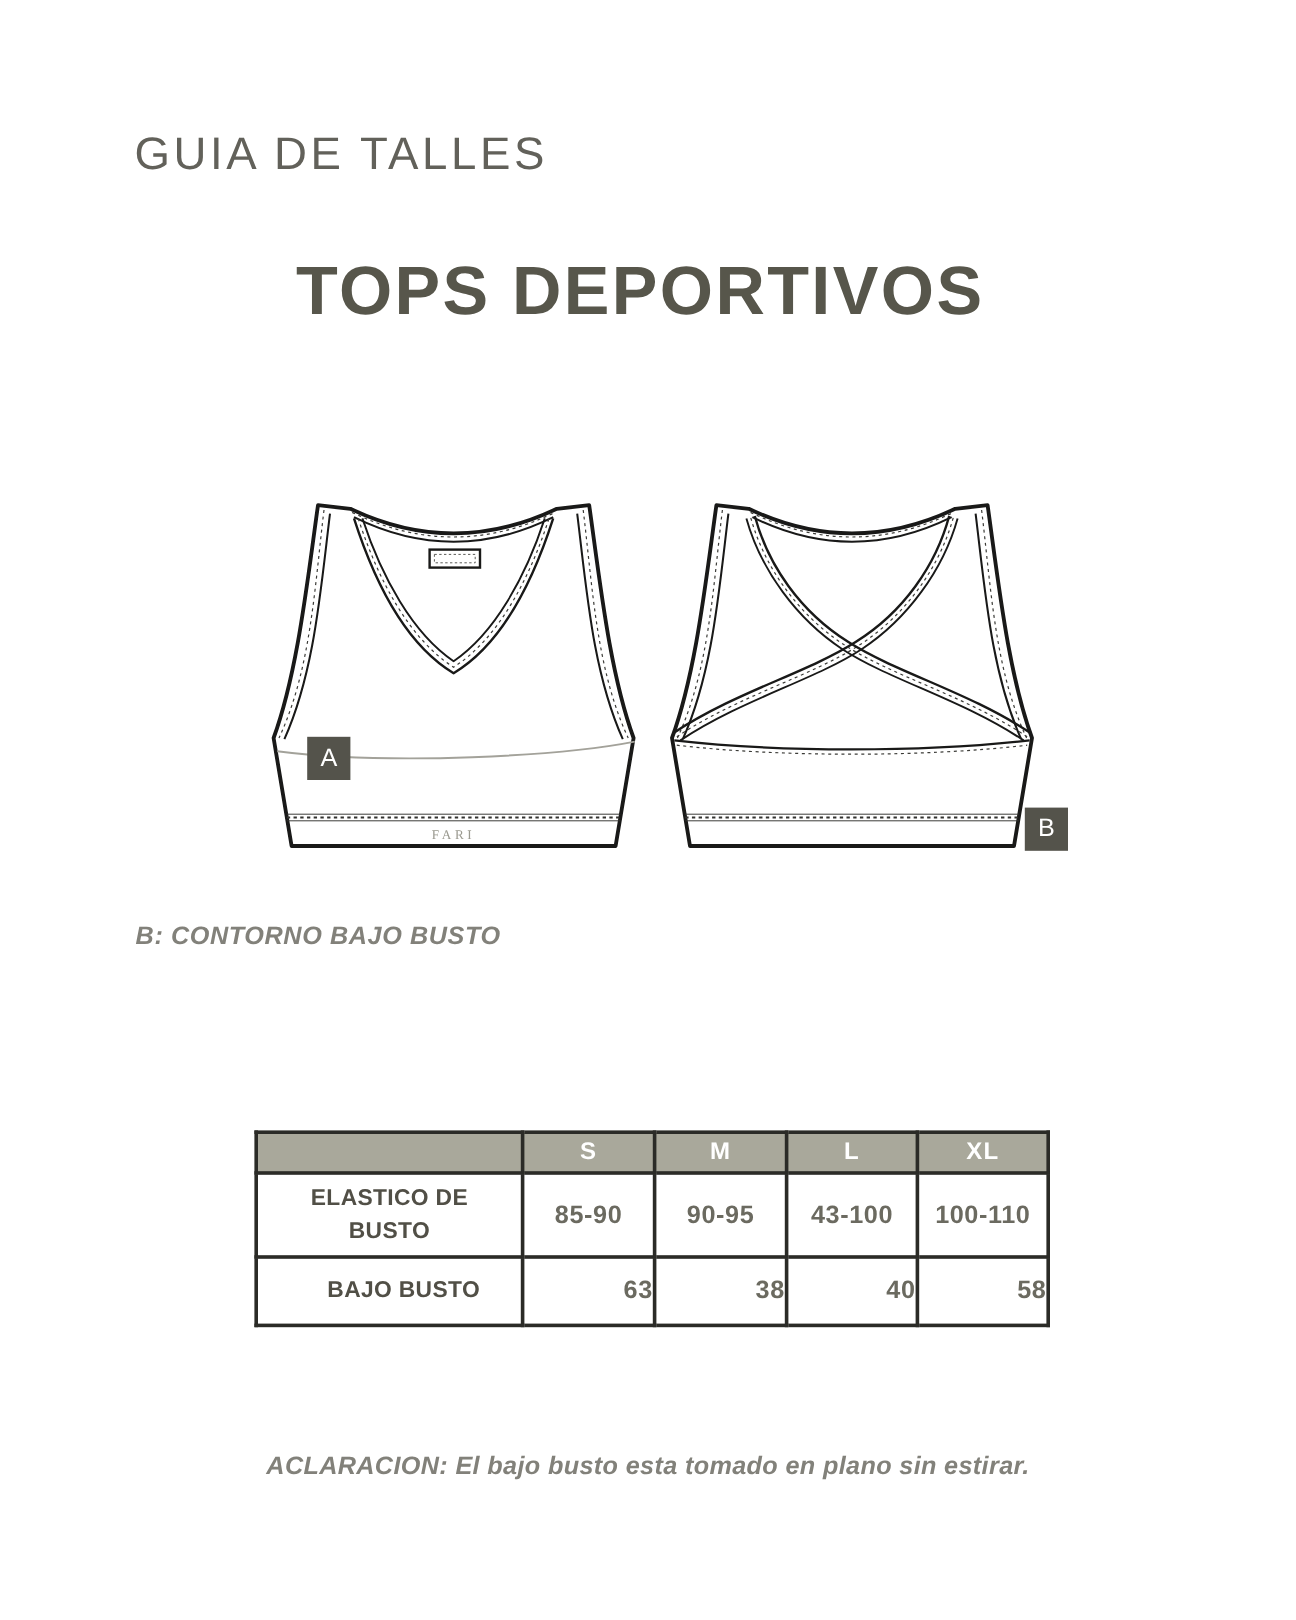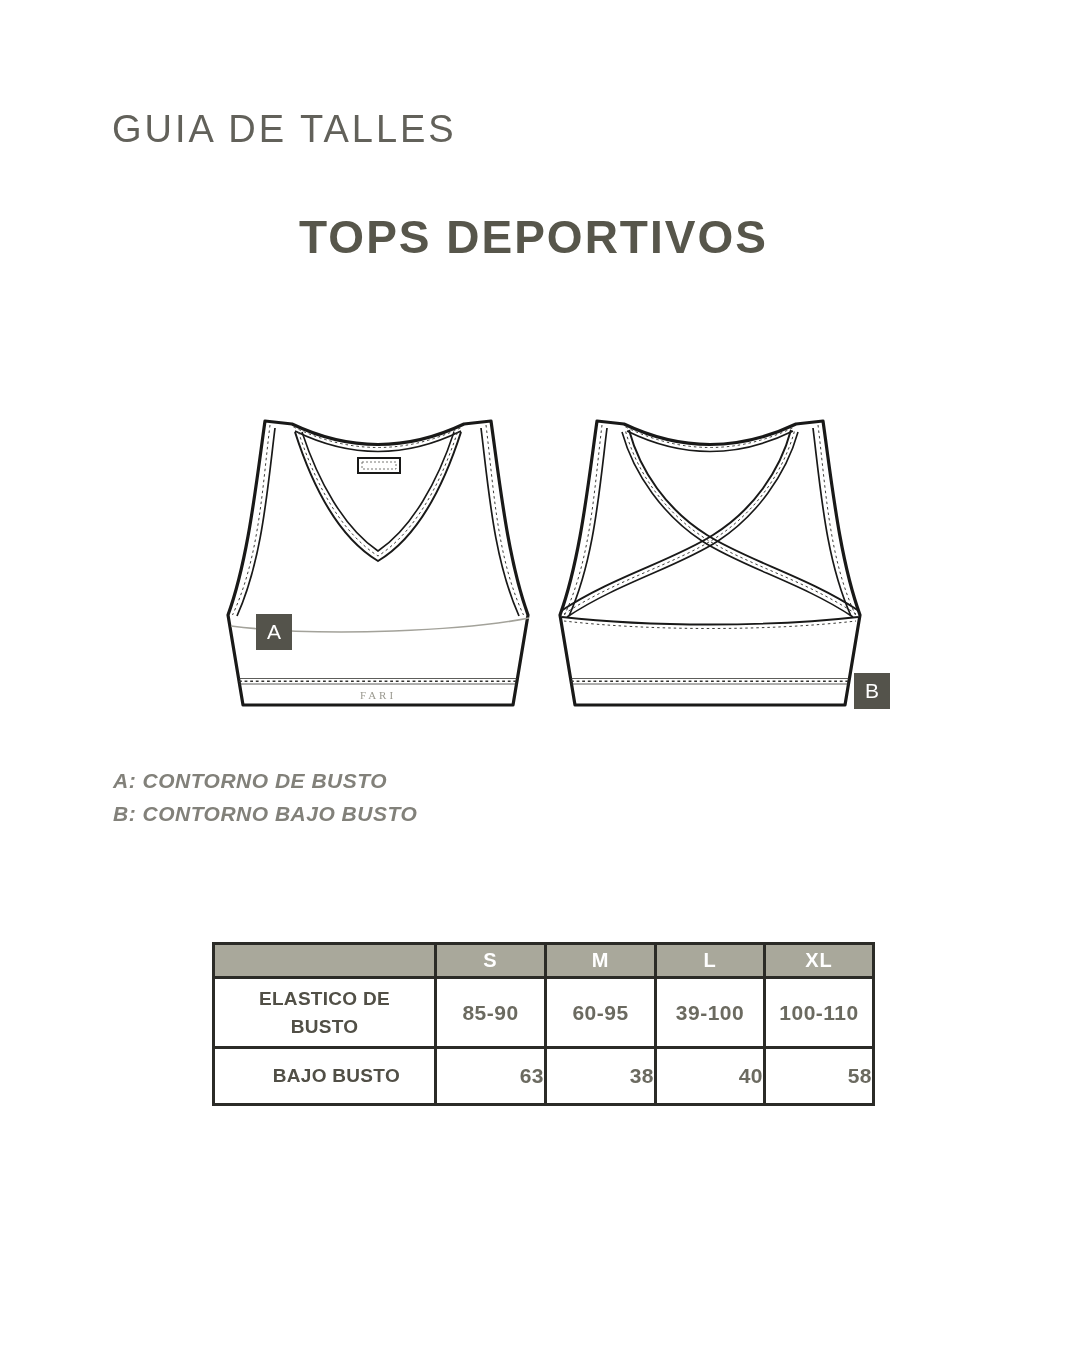--- a/index.html
+++ b/index.html
@@ -9,21 +9,21 @@
   .page { position: absolute; inset: 0; background: #ffffff; border-radius: 21px; }
 
   .heading {
     position: absolute; left: 112px; top: 108px;
     font-size: 38px; font-weight: 300; letter-spacing: 3px;
     color: #62615a;
   }
   .title {
     position: absolute; left: 0; top: 210px; width: 1067px;
     text-align: center;
-    font-size: 46px; font-weight: 700; letter-spacing: 2px;
+    font-size: 57px; font-weight: 700; letter-spacing: 2px;
     color: #57564b;
   }
 
   .figure { position: absolute; left: 210px; top: 408px; width: 700px; height: 312px; }
   .figure svg { position: absolute; top: 7px; }
   .svg-front { left: 8px; }
   .svg-back  { left: 340px; }
 
   .marker {
     position: absolute; width: 36px; height: 36px;
@@ -146,21 +146,20 @@
         <path d="M 21,266.2 L 299,266.2" stroke-width="1.6" stroke-dasharray="2.8 2.8"></path>
         <path d="M 21,269 L 299,269" stroke-width="0.8"></path>
       </g>
     </svg>
 
     <div class="marker marker-a">A</div>
     <div class="marker marker-b">B</div>
   </div>
 
   <div class="legend">
-    <p>A: CONTORNO DE BUSTO</p>
     <p>B: CONTORNO BAJO BUSTO</p>
   </div>
 
   <table class="size-table">
     <colgroup>
       <col style="width:222px">
         <col style="width:110px">
         <col style="width:110px">
         <col style="width:109px">
         <col style="width:109px">
@@ -171,28 +170,29 @@
         <th>S</th>
         <th>M</th>
         <th>L</th>
         <th>XL</th>
       </tr>
     </thead>
     <tbody>
       <tr class="row-contorno">
         <td class="row-label">ELASTICO DE BUSTO</td>
         <td class="value">85-90</td>
-        <td class="value">60-95</td>
-        <td class="value">39-100</td>
+        <td class="value">90-95</td>
+        <td class="value">43-100</td>
         <td class="value">100-110</td>
       </tr>
       <tr class="row-bajo">
         <td class="row-label">BAJO BUSTO</td>
         <td class="value">63</td>
         <td class="value">38</td>
         <td class="value">40</td>
         <td class="value">58</td>
       </tr>
     </tbody>
   </table>
 
+  <p class="note">ACLARACION: El bajo busto esta tomado en plano sin estirar.</p>
 
 </div>
 
 </body></html>

